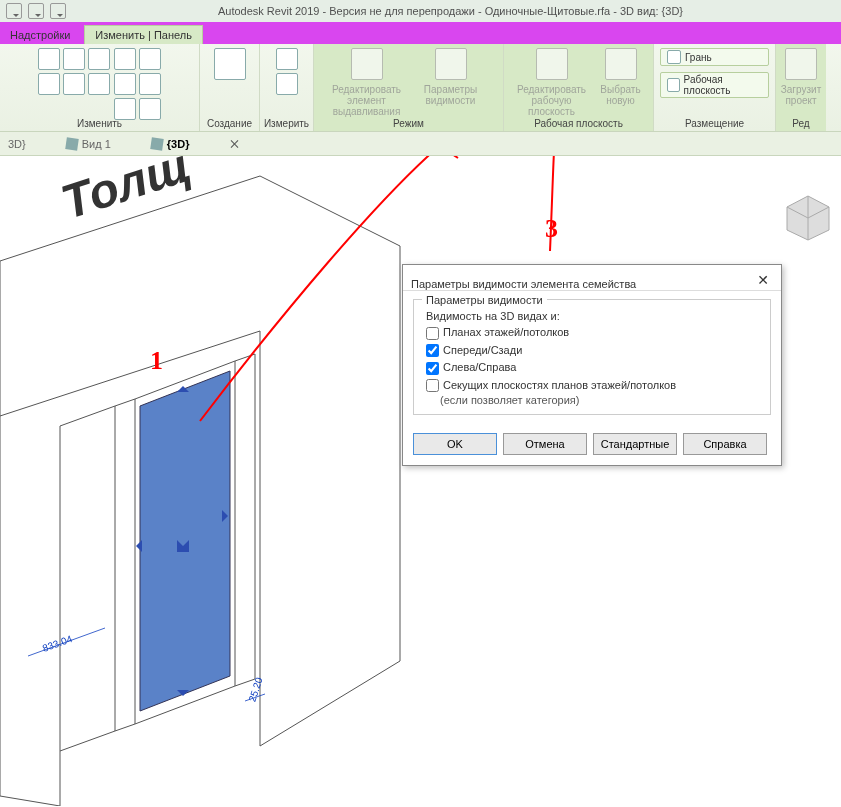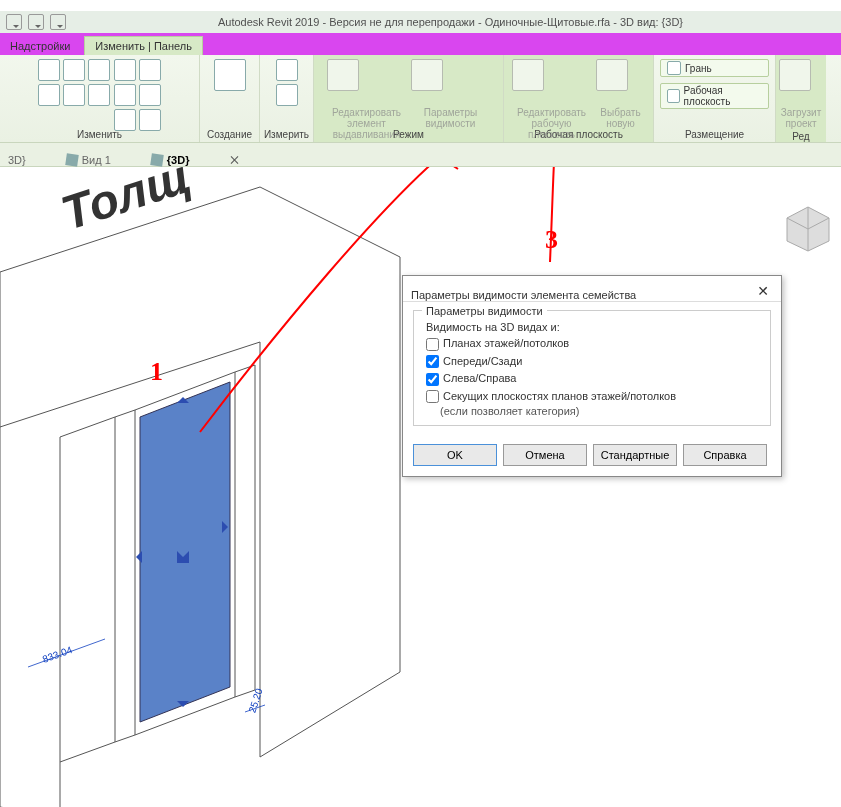--- a/index.html
+++ b/index.html
@@ -1,49 +1,49 @@
 <!DOCTYPE html>
 <html><head>
 <meta charset="utf-8">
 <style>
   * { box-sizing: border-box; margin: 0; padding: 0; font-family: "Segoe UI", Tahoma, sans-serif; }
   body { width: 841px; height: 807px; overflow: hidden; background: #fff; position: relative; font-size: 11px; color: #333; }
 
   
-  .title-bar { height: 22px; background: #e6eee6; display: flex; align-items: center; padding: 0 6px; margin-top: 11px; }
+  .title-bar { height: 22px; background: #e6eee6; display: flex; align-items: center; padding: 0 6px; }
   .title-bar .qat { display: flex; gap: 6px; align-items: center; }
   .title-bar .qat .mini-ico { width: 16px; height: 16px; display: inline-block; border: 1px solid #999; border-radius: 2px; position: relative; }
   .title-bar .qat .mini-ico::after { content:''; position:absolute; right:2px; bottom:1px; border-top:3px solid #666; border-left:3px solid transparent; border-right:3px solid transparent; }
   .title-text { flex: 1; text-align: center; color: #505050; font-size: 11px; }
 
   
   .tab-strip { height: 22px; background: #d946ef; display: flex; align-items: flex-end; padding-left: 0; gap: 4px; }
   .tab-strip .tab { padding: 3px 10px; font-size: 11px; color: #333; cursor: pointer; }
   .tab-strip .tab.active { background: #d7e9c6; border: 1px solid #b7cf9e; border-bottom: none; }
 
   
   .ribbon { height: 88px; background: linear-gradient(#f2f7ed,#eaf1e3); border-bottom: 1px solid #c9d6bd; display: flex; }
   .ribbon-group { border-right: 1px solid #d0dbc5; display: flex; flex-direction: column; align-items: center; justify-content: space-between; padding: 4px 6px 2px; }
   .ribbon-group.highlight { background: #d7e9c6; }
   .group-label { font-size: 10px; color: #444; padding-top: 2px; white-space: nowrap; text-align:center;}
   .btns-row { display: flex; gap: 4px; align-items: flex-start; height: 64px; }
   .rb-icon { width: 22px; height: 22px; display:inline-block; border:1px solid #8aa; border-radius:2px; background:#fff; }
-  .big-btn { display:flex; flex-direction:column; width:80px; text-align:center; gap:16px; cursor:pointer; }
+  .big-btn { display:flex; flex-direction:column; align-items:center; width:80px; text-align:center; gap:4px; cursor:pointer; }
   .big-btn.ghost { color:#888; filter:grayscale(1) opacity(0.7); }
   .big-btn .big-ico { width:32px; height:32px; border:1px solid #9ab; background:#f8fcff; border-radius:2px; }
   .big-btn .lbl { font-size:10px; line-height:11px; }
   .grid3 { display:grid; grid-template-columns:repeat(3,22px); grid-auto-rows:22px; gap:3px; }
   .grid2 { display:grid; grid-template-columns:repeat(2,22px); grid-auto-rows:22px; gap:3px; }
 
   .panel-box { border:1px solid #b7cf9e; background:#f3faed; border-radius:2px; padding:1px 6px; display:flex; align-items:center; gap:4px; margin-bottom:4px; font-size:10px; }
   .panel-box .mi { width:14px; height:14px; }
 
   
   .workarea { position: relative; height: 675px; background: #fff; }
-  .viewtabs { height: 24px; background: #eaf1e3; display: flex; align-items: flex-end; gap: 40px; padding-left: 8px; border-bottom:1px solid #c9d6bd;}
+  .viewtabs { height: 24px; background: #eaf1e3; display: flex; align-items: center; gap: 40px; padding-left: 8px; border-bottom:1px solid #c9d6bd;}
   .viewtabs .vt { display:flex; align-items:center; gap:4px; font-size:11px; color:#666; cursor:pointer; }
   .viewtabs .vt.active { color:#000; font-weight:bold; }
   .viewtabs .vt .cube { width:12px; height:12px; background:#8aa; transform:rotate(8deg); }
   .viewtabs .close { width:12px;height:12px; position:relative; }
   .viewtabs .close::before, .viewtabs .close::after { content:''; position:absolute; left:5px; top:1px; width:1px; height:10px; background:#555;}
   .viewtabs .close::before { transform:rotate(45deg);} .viewtabs .close::after { transform:rotate(-45deg);}
 
   .canvas { position:relative; width:100%; height:651px; overflow:hidden; }
 
   

